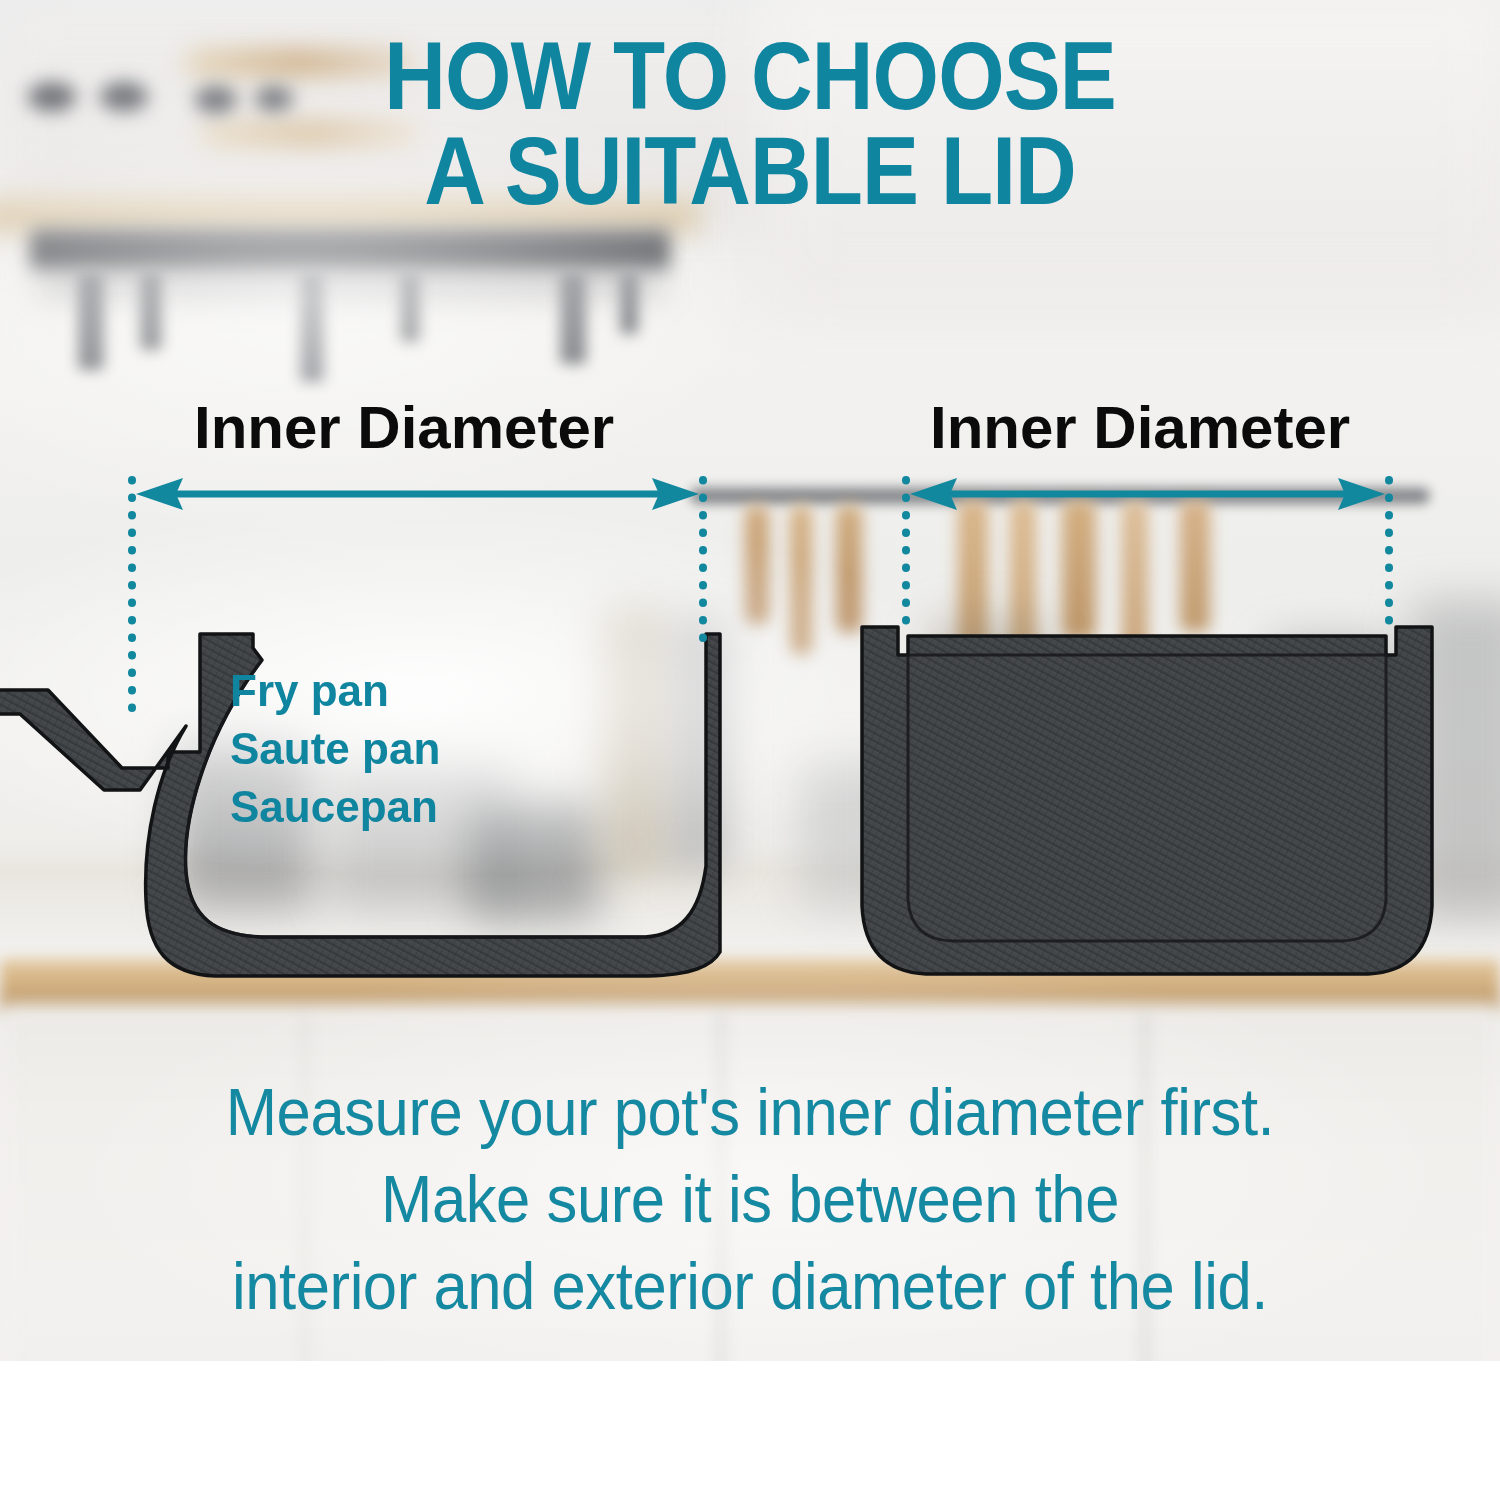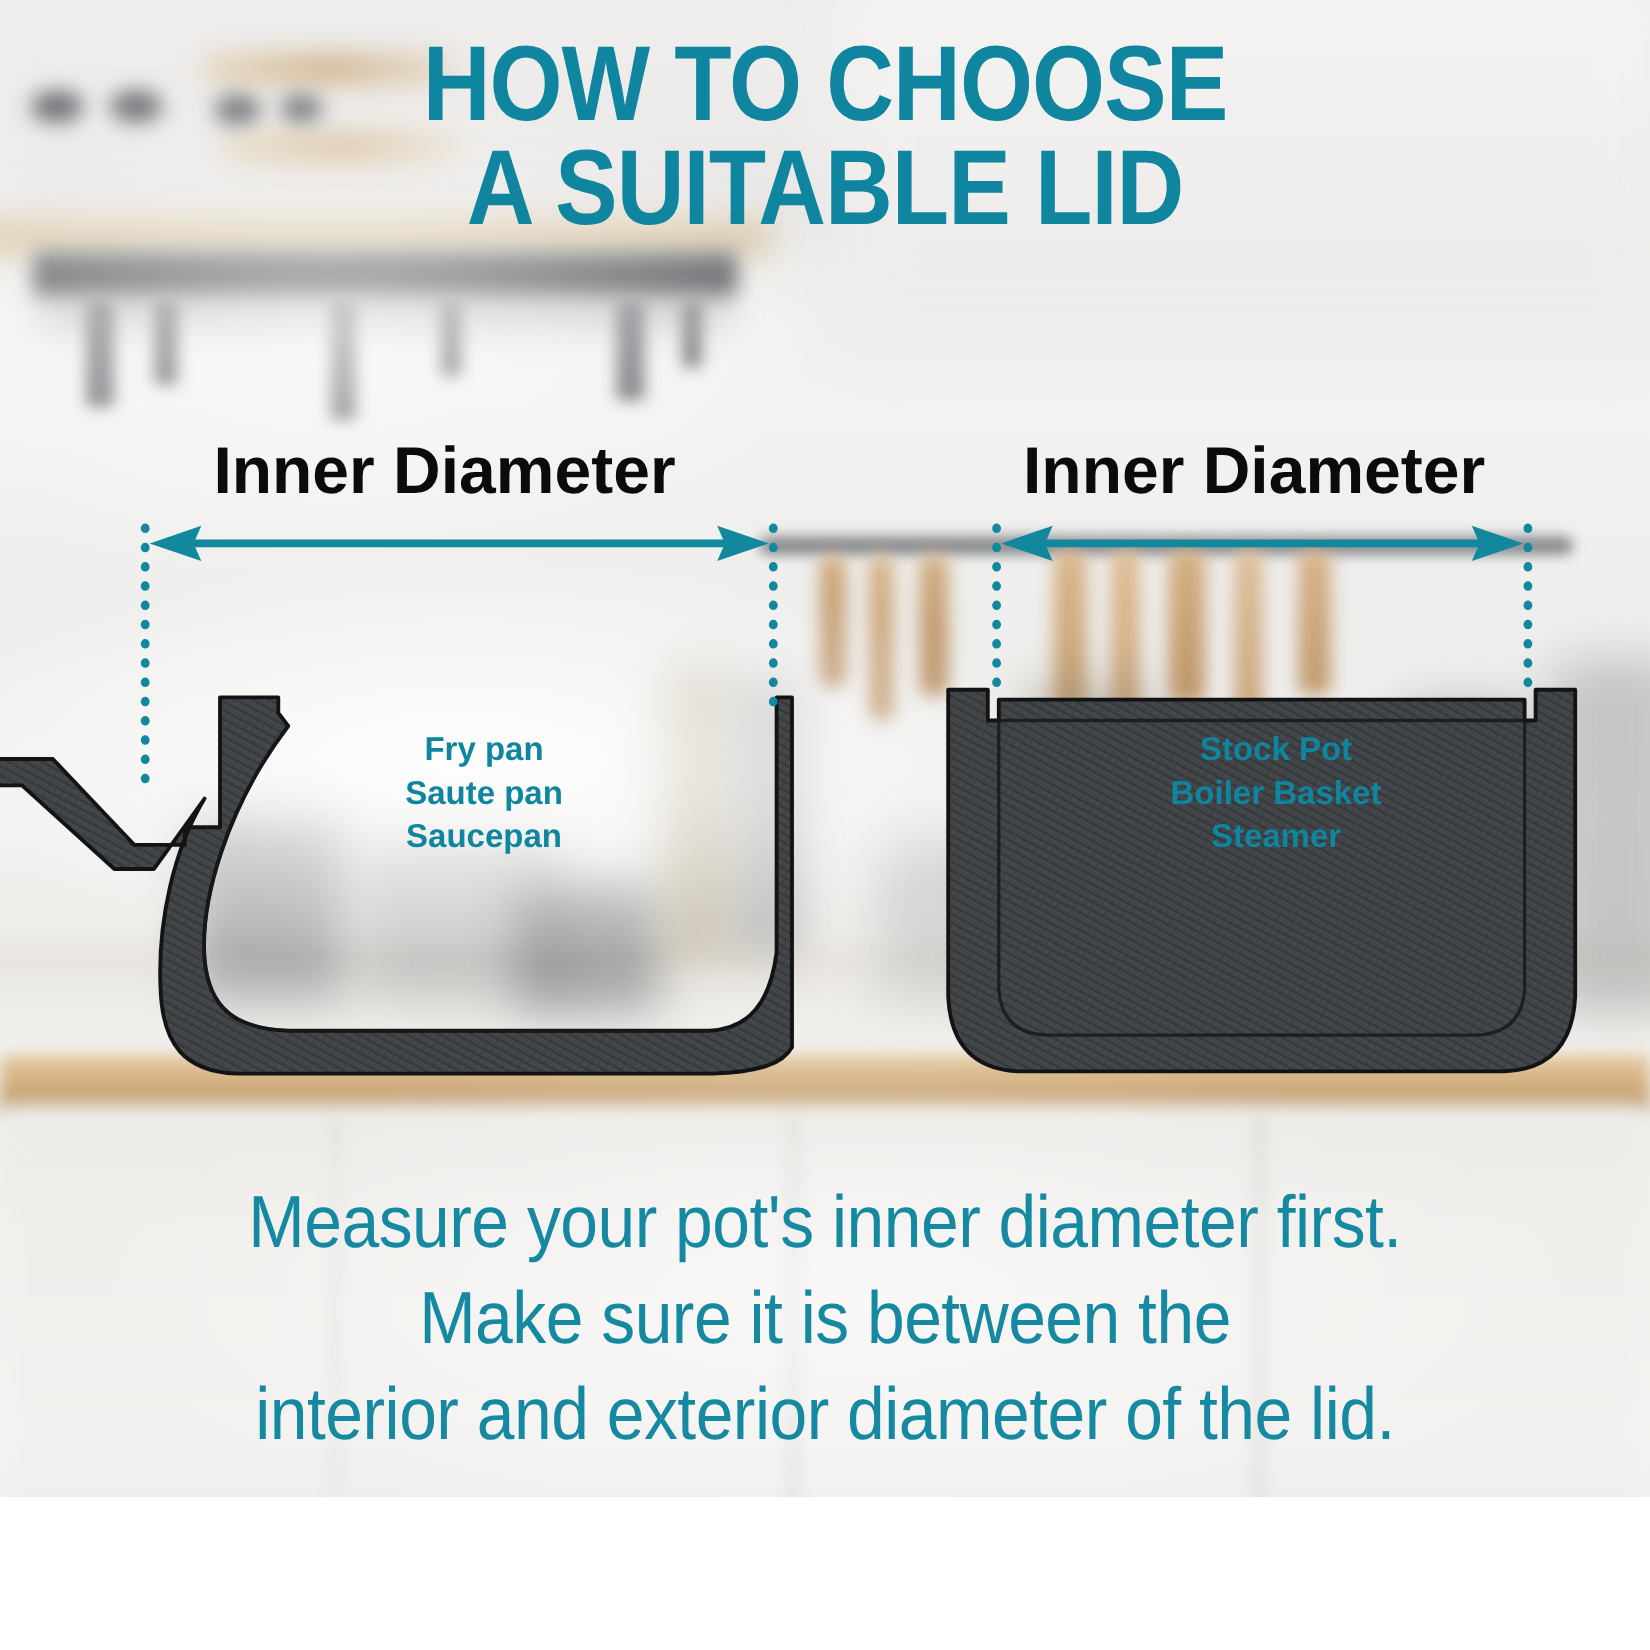--- a/index.html
+++ b/index.html
@@ -179,23 +179,22 @@
     white-space:nowrap;
   }
   .dim-label.left{ left:194px; top:398px; }
   .dim-label.right{ left:930px; top:398px; }
 
   .pot-label{
     position:absolute;
     color:#10859f;
     font-family:"Liberation Sans", sans-serif;
     font-weight:bold;
-    font-size:30px;
+    font-size:44px;
     line-height:1.32;
-    text-align:center;
     white-space:pre-line;
   }
   .pot-label.left{ left:230px; top:662px; width:420px; }
   .pot-label.right{ left:965px; top:662px; width:390px; }
 
   .caption{
     position:absolute;
     left:90px; top:1068px; width:1320px;
     text-align:center;
     color:#1589a1;
@@ -380,22 +379,19 @@
 
     <div class="title">HOW TO CHOOSE
 A SUITABLE LID</div>
 
     <div class="dim-label left">Inner Diameter</div>
     <div class="dim-label right">Inner Diameter</div>
 
     <div class="pot-label left">Fry pan
 Saute pan
 Saucepan</div>
-    <div class="pot-label right">Stock Pot
-Boiler Basket
-Steamer</div>
 
     <div class="caption">Measure your pot's inner diameter first.
 Make sure it is between the
 interior and exterior diameter of the lid.</div>
 
   </div>
 </div>
 
 </body></html>

